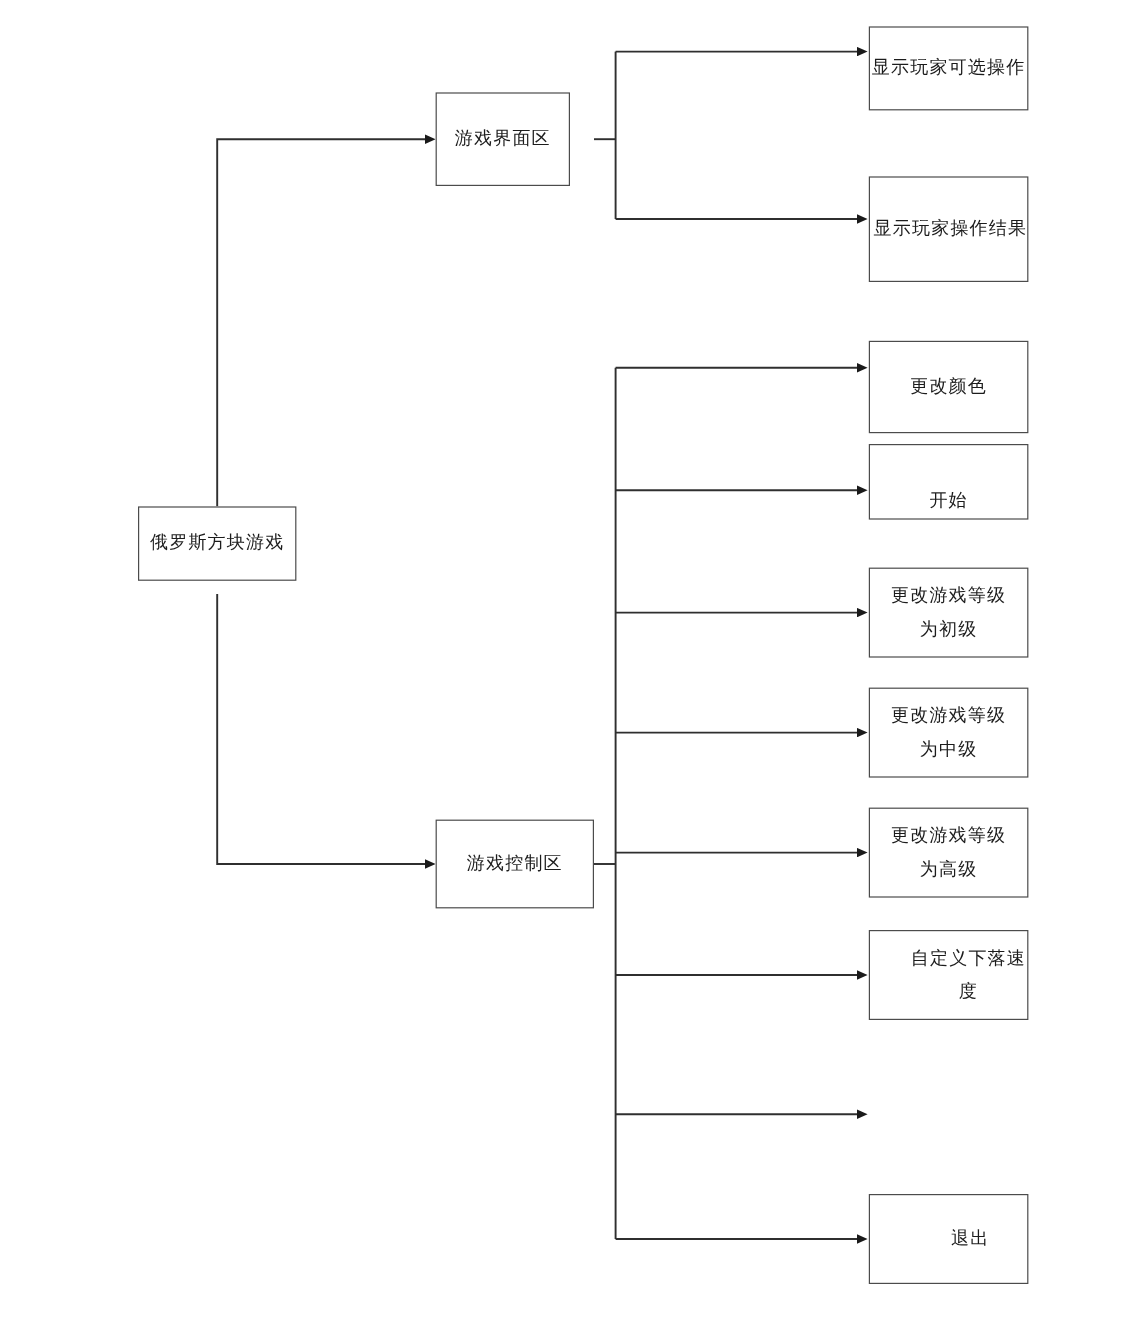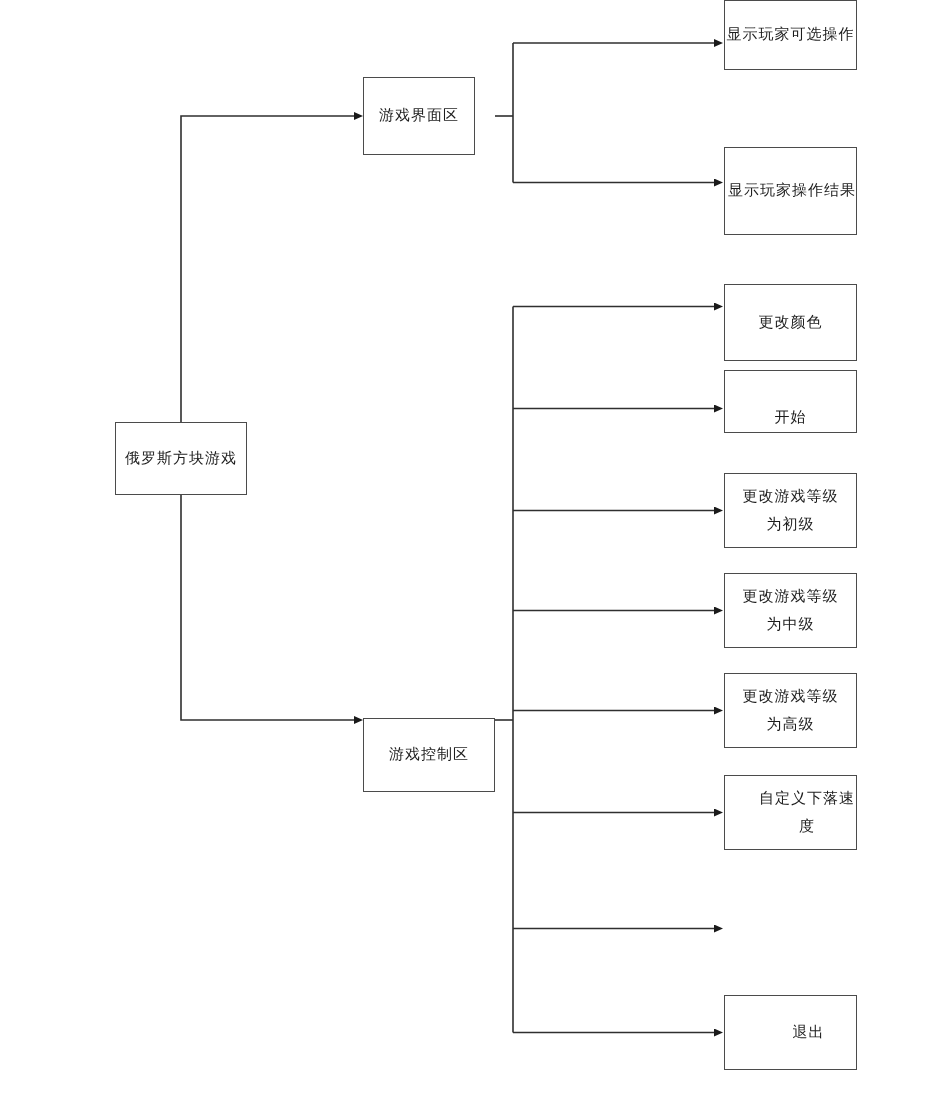--- a/index.html
+++ b/index.html
@@ -24,24 +24,24 @@
     display: flex;
     align-items: center;
     justify-content: center;
     text-align: center;
     font-size: 15px;
     color: #1c1c1c;
     line-height: 1.85;
     white-space: pre-line;
     letter-spacing: 1px;
   }
-  .n-root { left: 115px; top: 422px; width: 132px; height: 73px; }
+  .n-root { left: 115px; top: 422px; width: 132px; height: 62px; }
   .n-ui   { left: 363px; top: 77px;  width: 112px; height: 78px; }
-  .n-ctrl { left: 363px; top: 683px; width: 132px; height: 74px; margin-top: 35px; }
-  .n-l1  { left: 724px; top: 0;    width: 133px; height: 70px; }
+  .n-ctrl { left: 363px; top: 683px; width: 132px; height: 74px; }
+  .n-l1  { left: 724px; top: 22px;    width: 133px; height: 70px; }
   .n-l2  { left: 724px; top: 147px;  width: 133px; height: 88px; justify-content: flex-end; }
   .n-l3  { left: 724px; top: 284px;  width: 133px; height: 77px; }
   .n-l4  { left: 724px; top: 370px;  width: 133px; height: 63px; align-items: flex-end; }
   .n-l5  { left: 724px; top: 473px;  width: 133px; height: 75px; }
   .n-l6  { left: 724px; top: 573px;  width: 133px; height: 75px; }
   .n-l7  { left: 724px; top: 673px;  width: 133px; height: 75px; }
   .n-l8  { left: 724px; top: 775px;  width: 133px; height: 75px; padding-left: 33px; }
   .n-l9  { left: 724px; top: 890px;  width: 133px; height: 77px; }
   .n-l10 { left: 724px; top: 995px;  width: 133px; height: 75px; padding-left: 36px; }
   .watermark {

